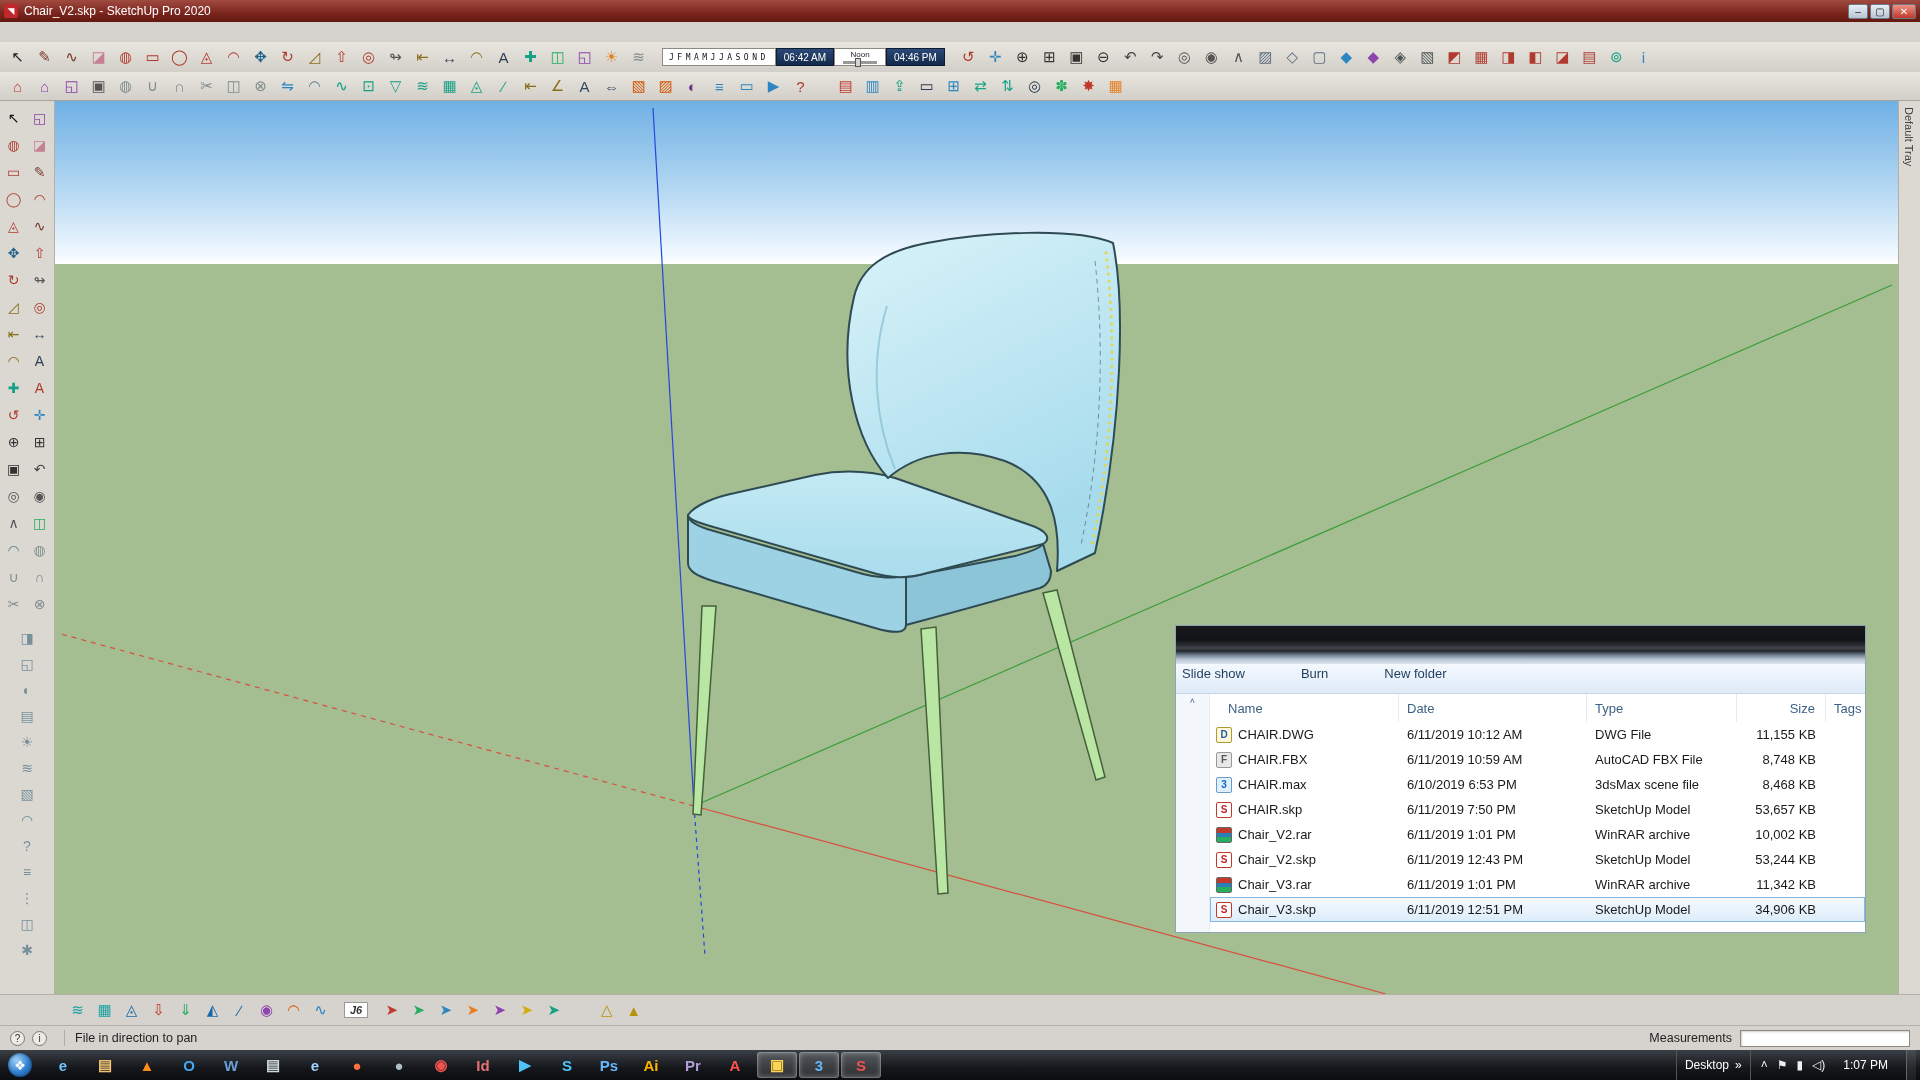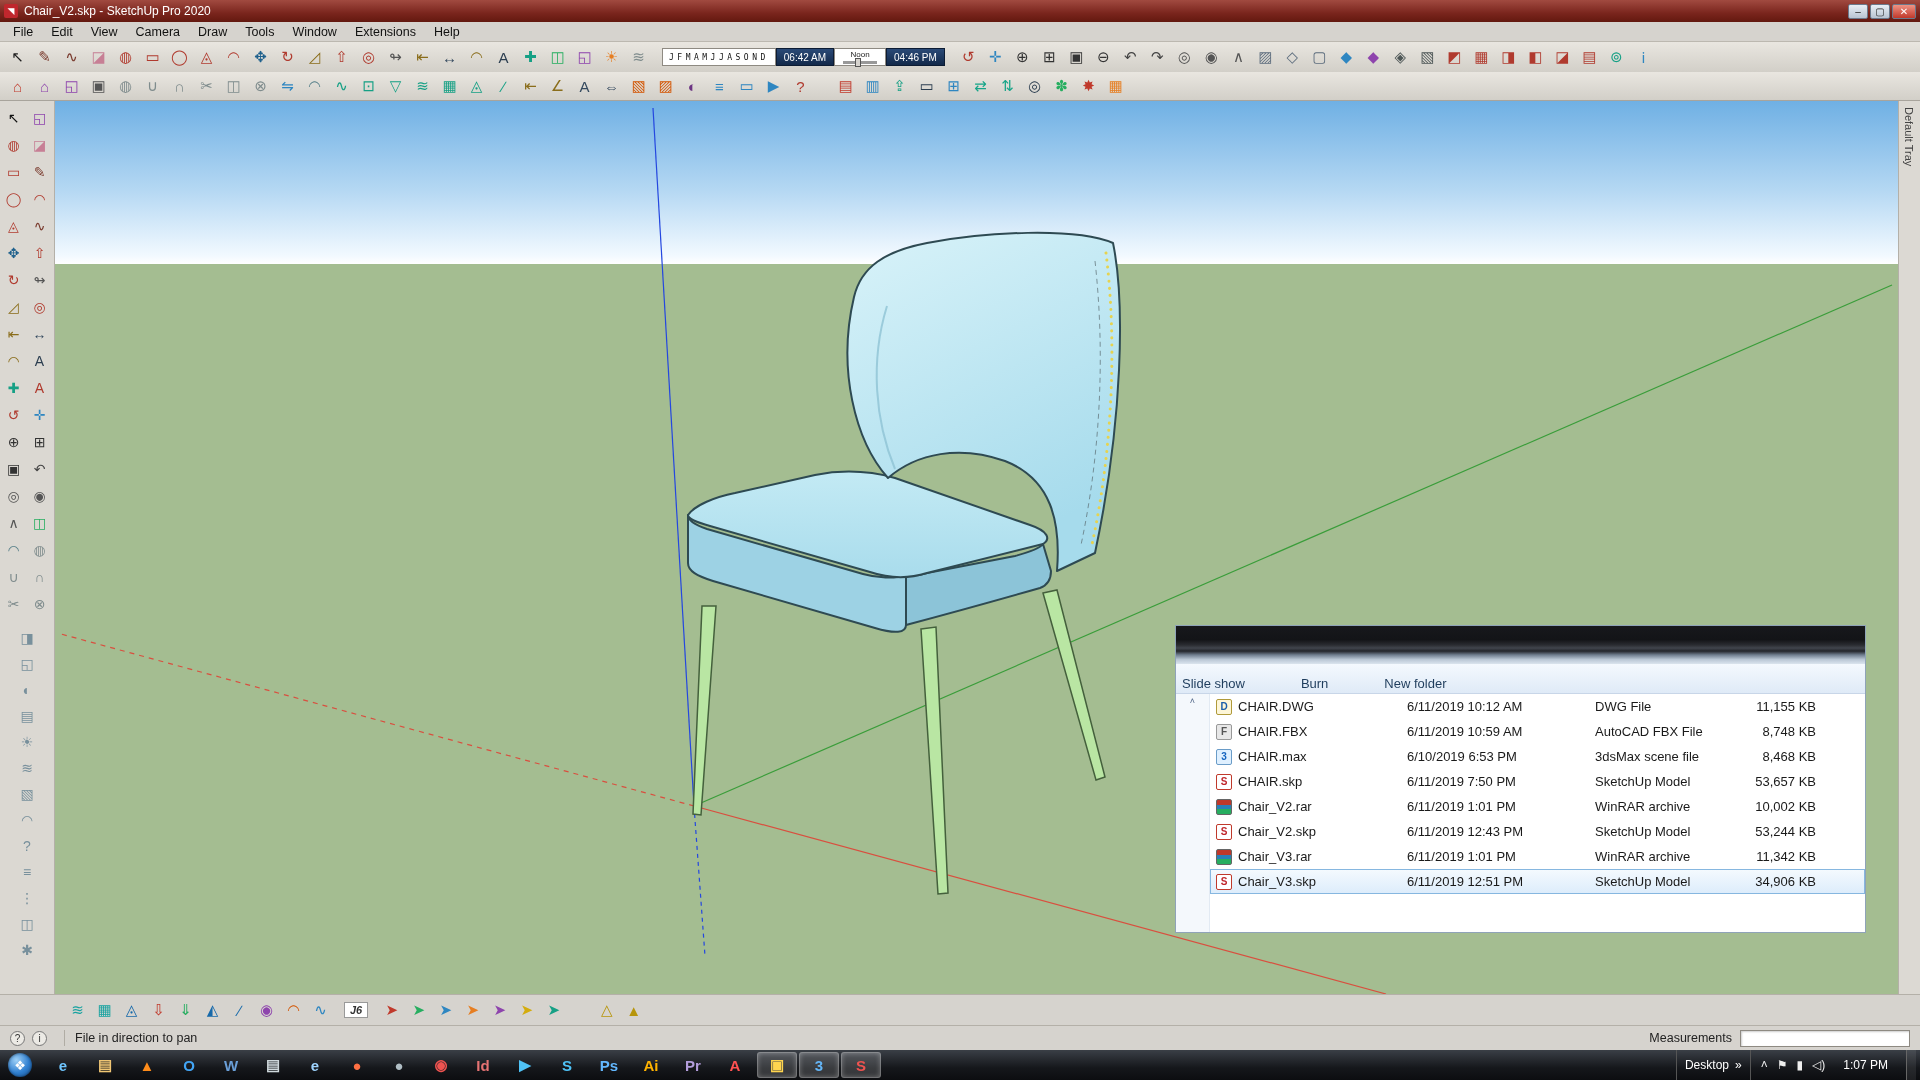--- a/index.html
+++ b/index.html
@@ -58,21 +58,21 @@
   .tray-strip { position:absolute; right:0; top:101px; width:22px; height:893px; background:#dcd9d3;
     border-left:1px solid #b4b0a8; z-index:6; }
   .tray-label { writing-mode:vertical-rl; font-size:11px; color:#444; margin:6px 0 0 4px; }
 
   
   .explorer { position:absolute; left:1176px; top:626px; width:689px; height:306px; background:#fff;
     z-index:7; font-size:13px; box-shadow:0 0 0 1px #8fa3b8; overflow:hidden; }
   .exp-top { height:38px;
     background:linear-gradient(180deg,#17181c 0%,#131417 36%,#2a2c31 50%,#41454d 58%,#23252b 66%,#6f7d8e 76%,#b9c6d4 88%,#dbe4ee 100%); }
   .exp-toolbar { height:30px; background:linear-gradient(#f4f9fe,#dfeaf7); border-bottom:1px solid #c8d6e8;
-    display:flex; align-items:flex-end; gap:48px; padding-left:2px; color:#1e3c5c; }
+    display:flex; align-items:flex-start; gap:48px; padding-left:2px; color:#1e3c5c; }
   .exp-tb-item { padding:2px 4px; }
   .exp-body { position:relative; height:238px; }
   .exp-scroll { position:absolute; left:0; top:0; bottom:0; width:34px; background:#f4f8fc; border-right:1px solid #e2eaf3; text-align:center; }
   .exp-caret { font-size:9px; color:#55698a; display:block; margin-top:2px; }
   .exp-header { margin-left:34px; height:28px; display:flex; color:#3d6185; align-items:stretch; }
   .hc { border-right:1px solid #e4ecf5; display:flex; align-items:center; padding-left:8px; }
   .w-name { width:189px; padding-left:18px; }
   .w-date { width:188px; }
   .w-type { width:150px; }
   .w-size { width:89px; justify-content:flex-end; padding-right:10px; padding-left:0; }
@@ -135,32 +135,20 @@
   <div class="titlebar">
     <span class="app-icon">◥</span>
     <span>Chair_V2.skp - SketchUp Pro 2020</span>
     <span class="win-btns">
       <span class="win-btn">–</span>
       <span class="win-btn">▢</span>
       <span class="win-btn close">✕</span>
     </span>
   </div>
 
-  <div class="menubar">
-
-  <span class="menu-item">File</span>
-      <span class="menu-item">Edit</span>
-      <span class="menu-item">View</span>
-      <span class="menu-item">Camera</span>
-      <span class="menu-item">Draw</span>
-      <span class="menu-item">Tools</span>
-      <span class="menu-item">Window</span>
-      <span class="menu-item">Extensions</span>
-      <span class="menu-item">Help</span>
-    </div>
 
   <div class="tbrow" id="toolbar1">
     <div style="display:flex">
 
     <span class="ti" style="color: rgb(26, 26, 26);">↖</span>
         <span class="ti" style="color: rgb(122, 59, 46);">✎</span>
         <span class="ti" style="color: rgb(122, 59, 46);">∿</span>
         <span class="ti" style="color: rgb(199, 127, 149);">◪</span>
         <span class="ti" style="color: rgb(176, 58, 46);">◍</span>
         <span class="ti" style="color: rgb(176, 58, 46);">▭</span>
@@ -394,20 +382,27 @@
     <div class="exp-toolbar">
 
     <span class="exp-tb-item">Slide show</span>
         <span class="exp-tb-item">Burn</span>
         <span class="exp-tb-item">New folder</span>
       </div>
     <div class="exp-body">
       <div class="exp-scroll">
         <span class="exp-caret">˄</span>
       </div>
+      <div class="exp-header">
+        <span class="hc w-name">Name</span>
+        <span class="hc w-date">Date</span>
+        <span class="hc w-type">Type</span>
+        <span class="hc w-size">Size</span>
+        <span class="hc w-tags">Tags</span>
+      </div>
       <div class="exp-rows">
 
           <div class="exp-row">
             <span class="name">
               <span class="fic fic-dwg">D</span>
               <span>CHAIR.DWG</span>
             </span>
             <span class="date">6/11/2019 10:12 AM</span>
             <span class="type">DWG File</span>
             <span class="size">11,155 KB</span>

